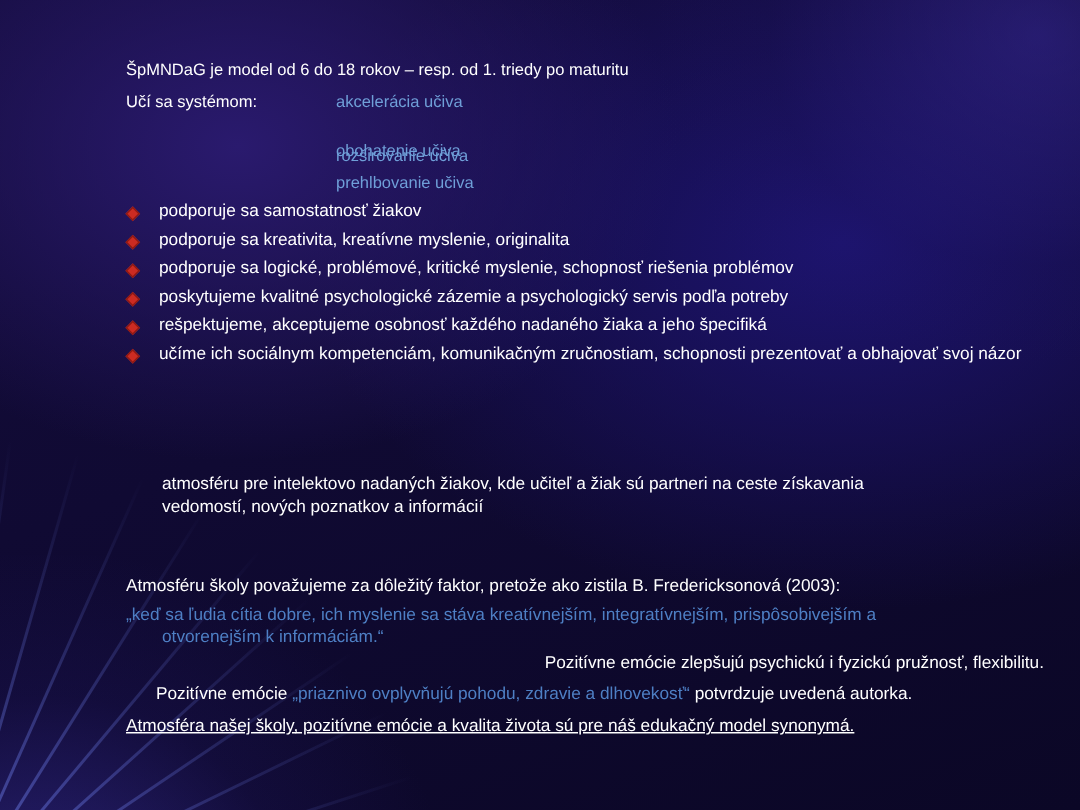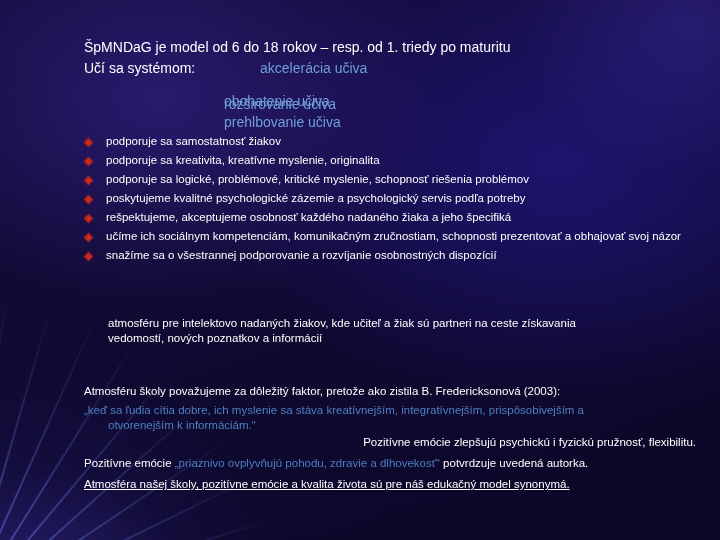--- a/index.html
+++ b/index.html
@@ -63,21 +63,21 @@
     position: absolute;
     left: 0;
     top: 0;
     width: 720px;
     height: 540px;
   }
 
   .line {
     position: absolute;
     color: #ffffff;
-    font-size: 14px;
+    font-size: 11px;
     line-height: 14.5px;
   }
 
   
   .intro {
     left: 84px;
     top: 40px;
     width: 600px;
   }
 
@@ -164,21 +164,21 @@
     <div class="ray" style="transform: rotate(72deg);"></div>
 
   </div>
 
   <div class="content">
 
     <div class="line intro">ŠpMNDaG je model od 6 do 18 rokov – resp. od 1. triedy po maturitu</div>
 
     <div class="line sys-label">Učí sa systémom:</div>
 
-    <div class="line sys-item" style="top: 61px; margin-left: 36px;">akcelerácia učiva</div>
+    <div class="line sys-item" style="top: 61px;">akcelerácia učiva</div>
     <div class="line sys-item" style="top: 94px; text-align: center;">obohatenie učiva</div>
     <div class="line sys-item" style="top: 97px;">rozširovanie učiva</div>
     <div class="line sys-item" style="top: 115px;">prehlbovanie učiva</div>
 
     <div class="bullets">
       <div class="bullet-row">
         <span class="bullet-mark">
             <span class="dia"></span>
           </span>
         <span class="bullet-text">podporuje sa samostatnosť žiakov</span>
@@ -206,42 +206,36 @@
             <span class="dia"></span>
           </span>
         <span class="bullet-text">rešpektujeme, akceptujeme osobnosť každého nadaného žiaka a jeho špecifiká</span>
       </div>
       <div class="bullet-row">
         <span class="bullet-mark">
             <span class="dia"></span>
           </span>
         <span class="bullet-text">učíme ich sociálnym kompetenciám, komunikačným zručnostiam, schopnosti prezentovať a obhajovať svoj názor</span>
       </div>
-      <div class="bullet-row">
-        <span class="bullet-mark">
-            <span class="dia"></span>
-          </span>
-        <span class="bullet-text">snažíme sa o všestrannej podporovanie a rozvíjanie osobnostných dispozícií</span>
-      </div>
     </div>
 
     <div class="para" style="top: 316px;">
       <span class="indent">atmosféru pre intelektovo nadaných žiakov, kde učiteľ a žiak sú partneri na ceste získavania</span>
       <span class="indent">vedomostí, nových poznatkov a informácií</span>
     </div>
 
     <div class="para" style="top: 384px;">Atmosféru školy považujeme za dôležitý faktor, pretože ako zistila B. Fredericksonová (2003):</div>
 
     <div class="para quote-blue" style="top: 403px;">
       <span>„keď sa ľudia cítia dobre, ich myslenie sa stáva kreatívnejším, integratívnejším, prispôsobivejším a</span>
       <span class="indent">otvorenejším k informáciám.“</span>
     </div>
 
     <div class="para" style="top: 435px; text-align: right;">Pozitívne emócie zlepšujú psychickú i fyzickú pružnosť, flexibilitu.</div>
 
-    <div class="para" style="top: 456px;">
+    <div class="para" style="top: 456px; margin-left: 20px;">
       <span>Pozitívne emócie </span><span class="quote-blue">„priaznivo ovplyvňujú pohodu, zdravie a dlhovekosť“</span><span> potvrdzuje uvedená autorka.</span>
     </div>
 
     <div class="para underline" style="top: 477px;">Atmosféra našej školy, pozitívne emócie a kvalita života sú pre náš edukačný model synonymá.</div>
 
   </div>
 </div>
 
 </body></html>

